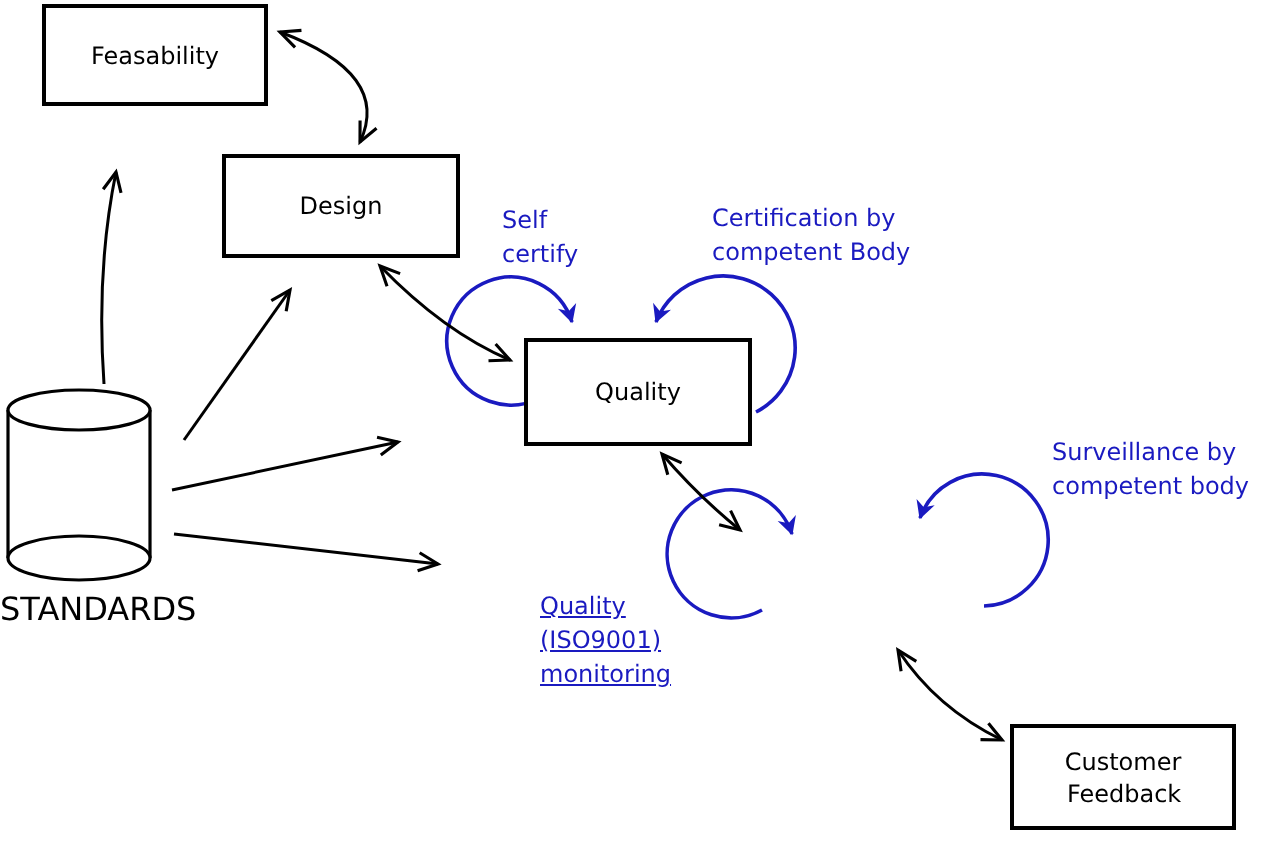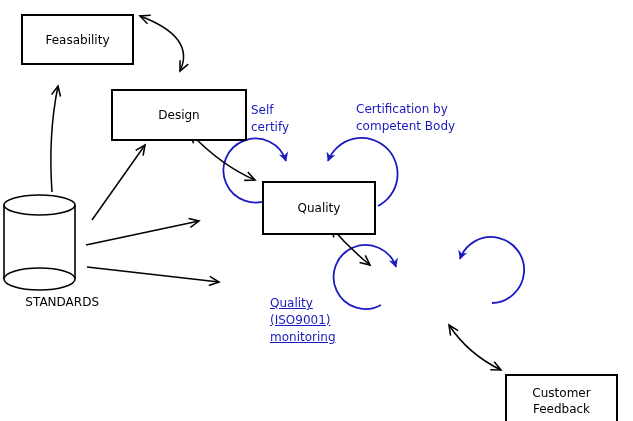--- a/index.html
+++ b/index.html
@@ -15,39 +15,37 @@
     font-family:"DejaVu Sans","Liberation Sans",sans-serif;
     overflow:hidden;
   }
   svg{position:absolute;left:0;top:0;}
   .node{
     position:absolute;
     box-sizing:border-box;
     border:2px solid var(--line);
     background:var(--bg);
     display:flex;align-items:center;justify-content:center;
-    text-align:center;
+    text-align:right;
     font-size:12px;color:var(--line);
     white-space:pre-line;
     line-height:16px;
-    margin-top:12px;
   }
   .blue-label{
     position:absolute;
     color:var(--blue);
     font-size:12px;line-height:17px;
     white-space:pre-line;
   }
   .black-label{
     position:absolute;
     color:var(--line);
-    font-size:12px;
+    font-size:16px;
     text-align:right;
     white-space:pre;
-    margin-left:20px;
   }
   .k{stroke:var(--line);stroke-width:1.5;fill:none;}
   .b{stroke:var(--blue);stroke-width:1.8;fill:none;}
   .cyl{stroke:var(--line);stroke-width:1.6;fill:var(--bg);}
 </style>
 </head>
 <body>
 
 <div id="stage">
 
@@ -80,34 +78,36 @@
     <path class="k" d="M 87,267 L 219,282" marker-end="url(#ak)"></path>
 
     <path class="k" d="M 140,16 Q 196,37 180,71" marker-start="url(#ak)" marker-end="url(#ak)"></path>
     <path class="k" d="M 190,133 Q 222,166 255,180" marker-start="url(#ak)" marker-end="url(#ak)"></path>
     <path class="k" d="M 331,227 Q 349,248 370,265" marker-start="url(#ak)" marker-end="url(#ak)"></path>
     <path class="k" d="M 449,325 Q 468,354 501,370" marker-start="url(#ak)" marker-end="url(#ak)"></path>
   </svg>
 
   <div class="node" style="left:21px;top:2px;width:113px;height:51px;">Feasability</div>
 
-  <div class="node" style="left:111px;top:77px;width:136px;height:52px;">Design</div>
+  <div class="node" style="left:111px;top:77px;width:119px;height:52px;">Design</div>
 
   <div class="node" style="left:262px;top:169px;width:114px;height:54px;">Quality</div>
 
 
   <div class="node" style="left:505px;top:362px;width:113px;height:53px;">Customer
 Feedback</div>
 
   <div class="black-label" style="left:0px;top:295px;width:79px;">STANDARDS</div>
 
   <div class="blue-label" style="left:251px;top:102px;">Self
 certify</div>
 
   <div class="blue-label" style="left:356px;top:101px;">Certification by
 competent Body</div>
 
+  <div class="blue-label" style="left:526px;top:218px;">Surveillance by
+competent body</div>
 
   <div class="blue-label" style="left:270px;top:295px;text-decoration:underline;">Quality
 (ISO9001)
 monitoring</div>
 
 </div>
 
 </body></html>

